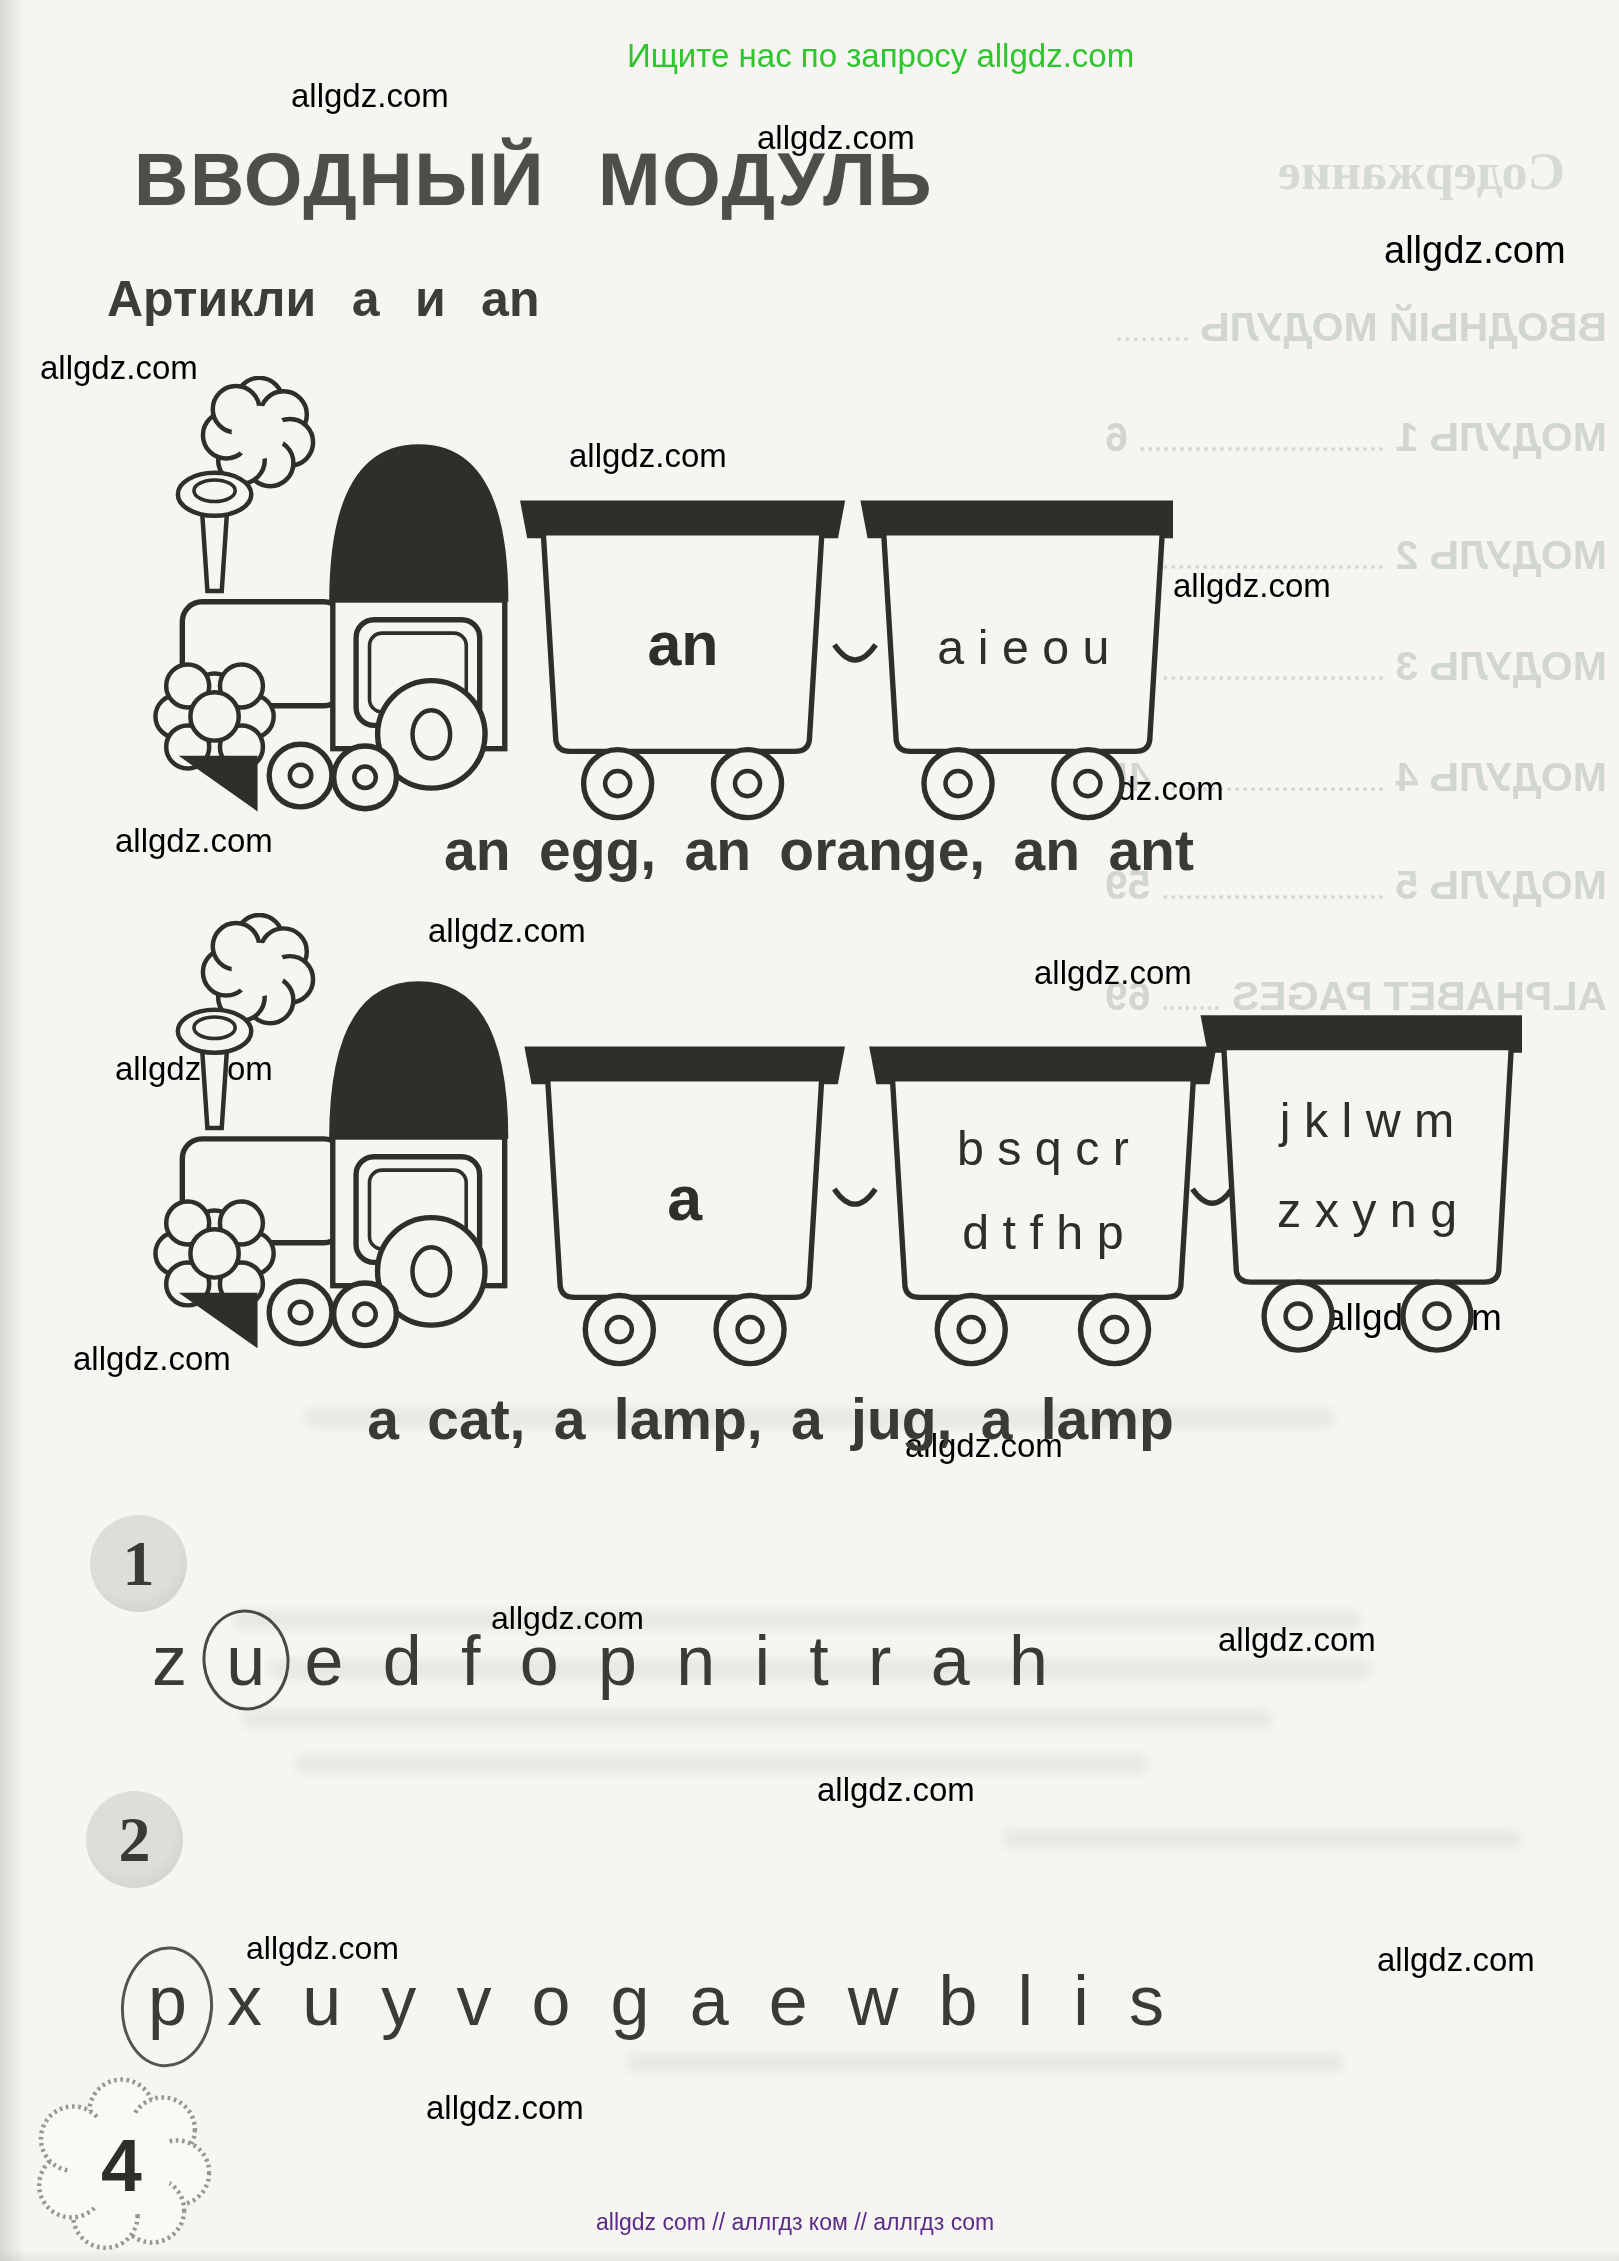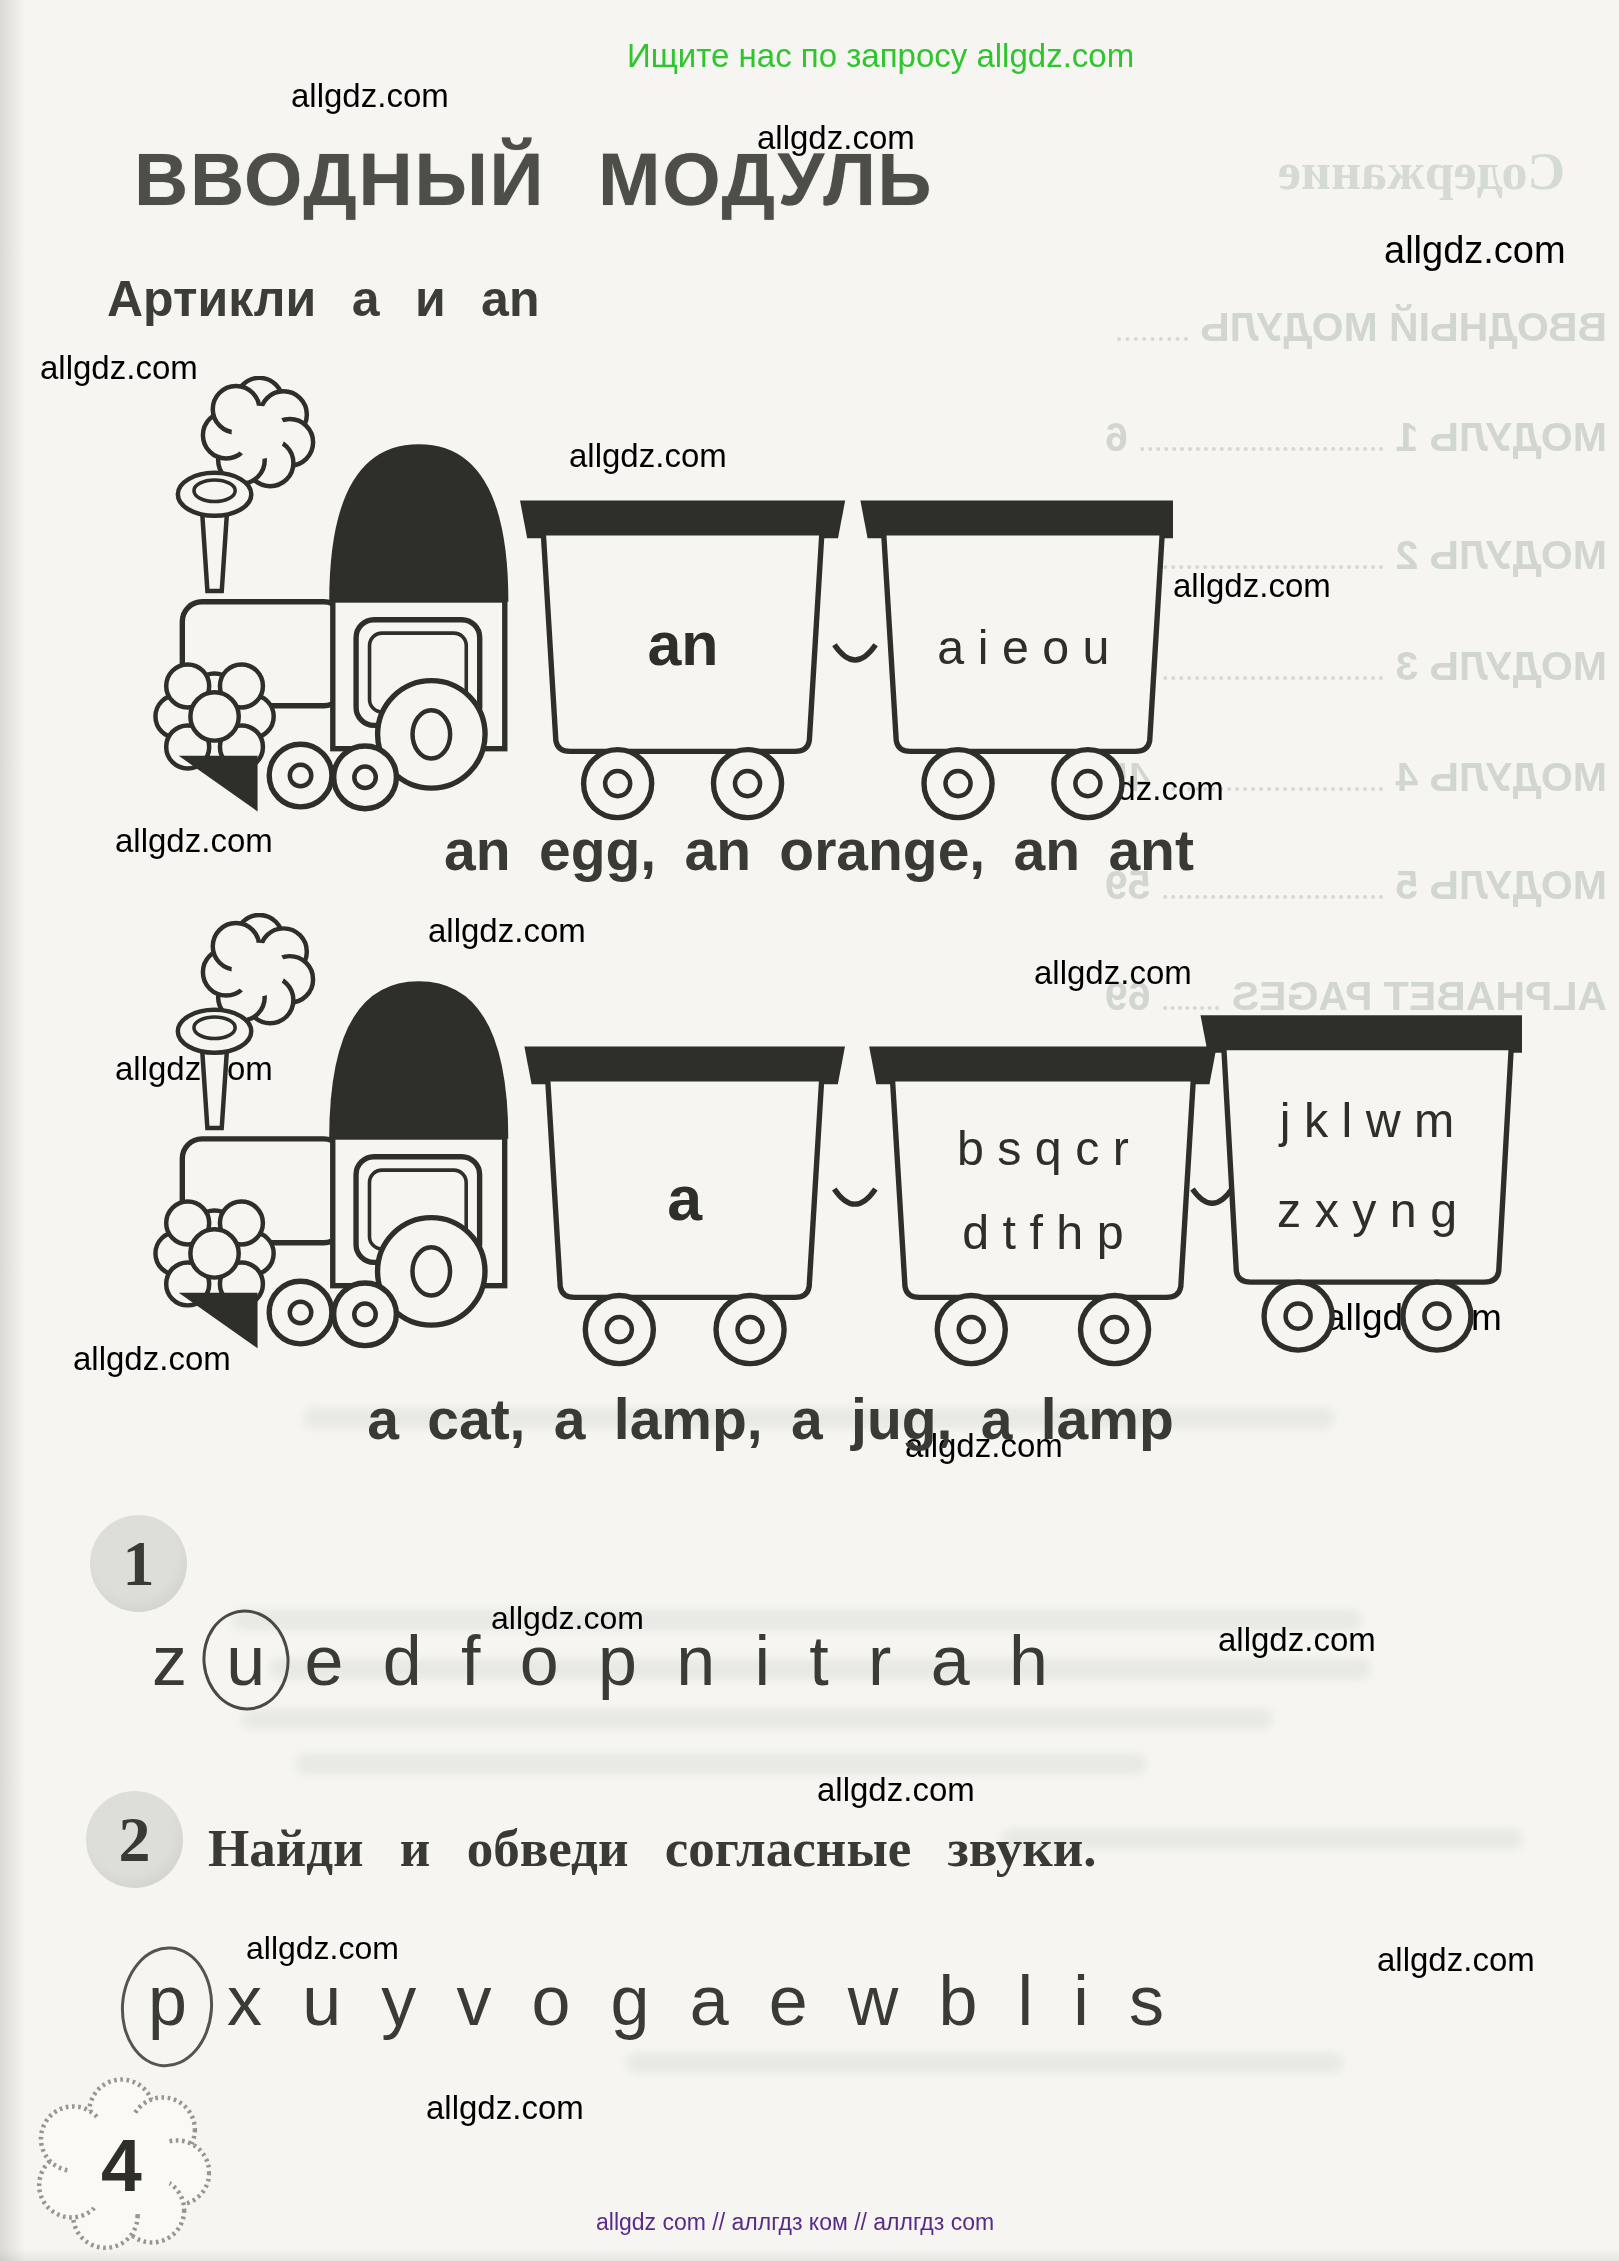--- a/index.html
+++ b/index.html
@@ -298,21 +298,20 @@
     <span class="letter">i</span>
     <span class="letter">t</span>
     <span class="letter">r</span>
     <span class="letter">a</span>
     <span class="letter">h</span>
   </div>
 
   <div class="badge" style="left:86px;top:1791px">
     <span>2</span>
   </div>
-  <div class="ex-title" style="left:208px;top:1818px">Найди и обведи согласные звуки.</div>
   <div class="letter-row" style="left:148px;top:1963px;width:1016px">
     <span class="letter"><span>p</span><span class="ring ring-p"></span></span>
     <span class="letter">x</span>
     <span class="letter">u</span>
     <span class="letter">y</span>
     <span class="letter">v</span>
     <span class="letter">o</span>
     <span class="letter">g</span>
     <span class="letter">a</span>
     <span class="letter">e</span>

